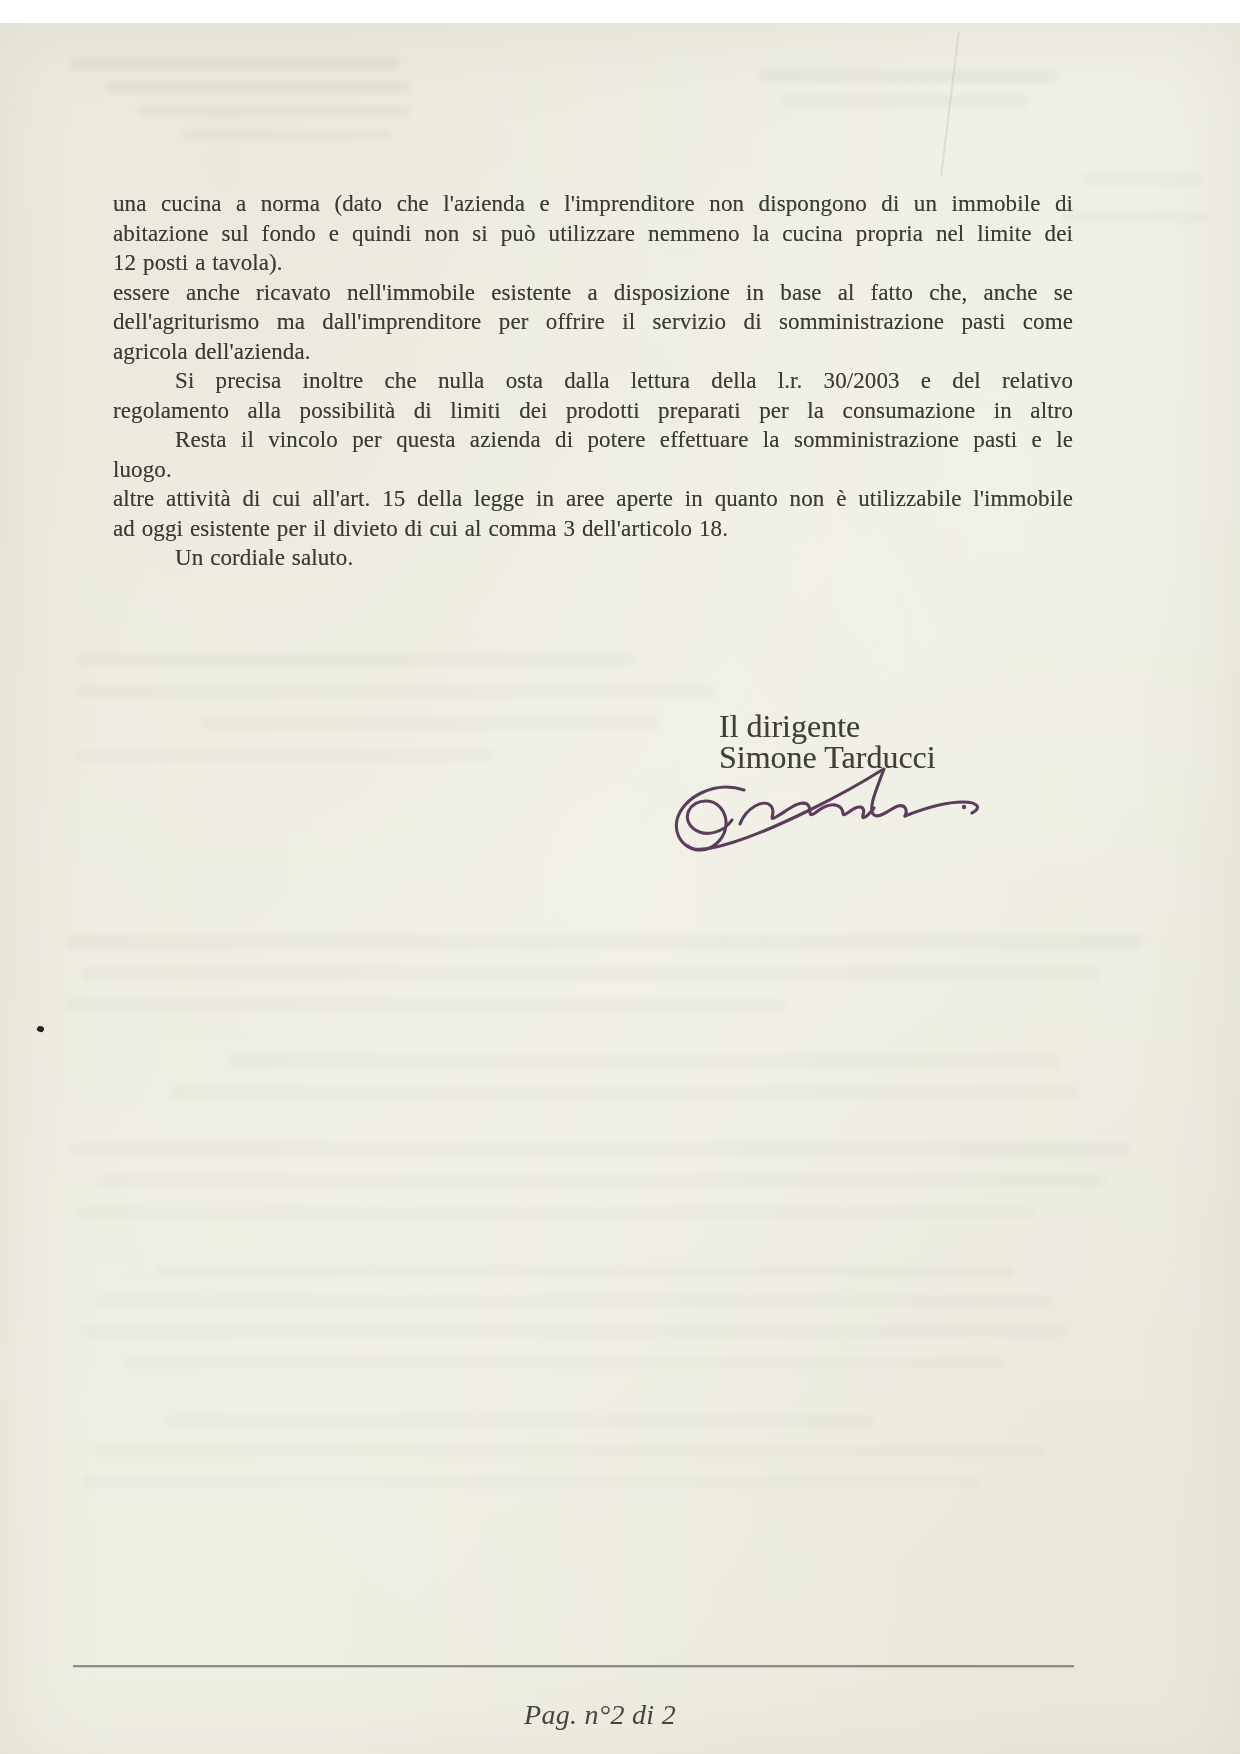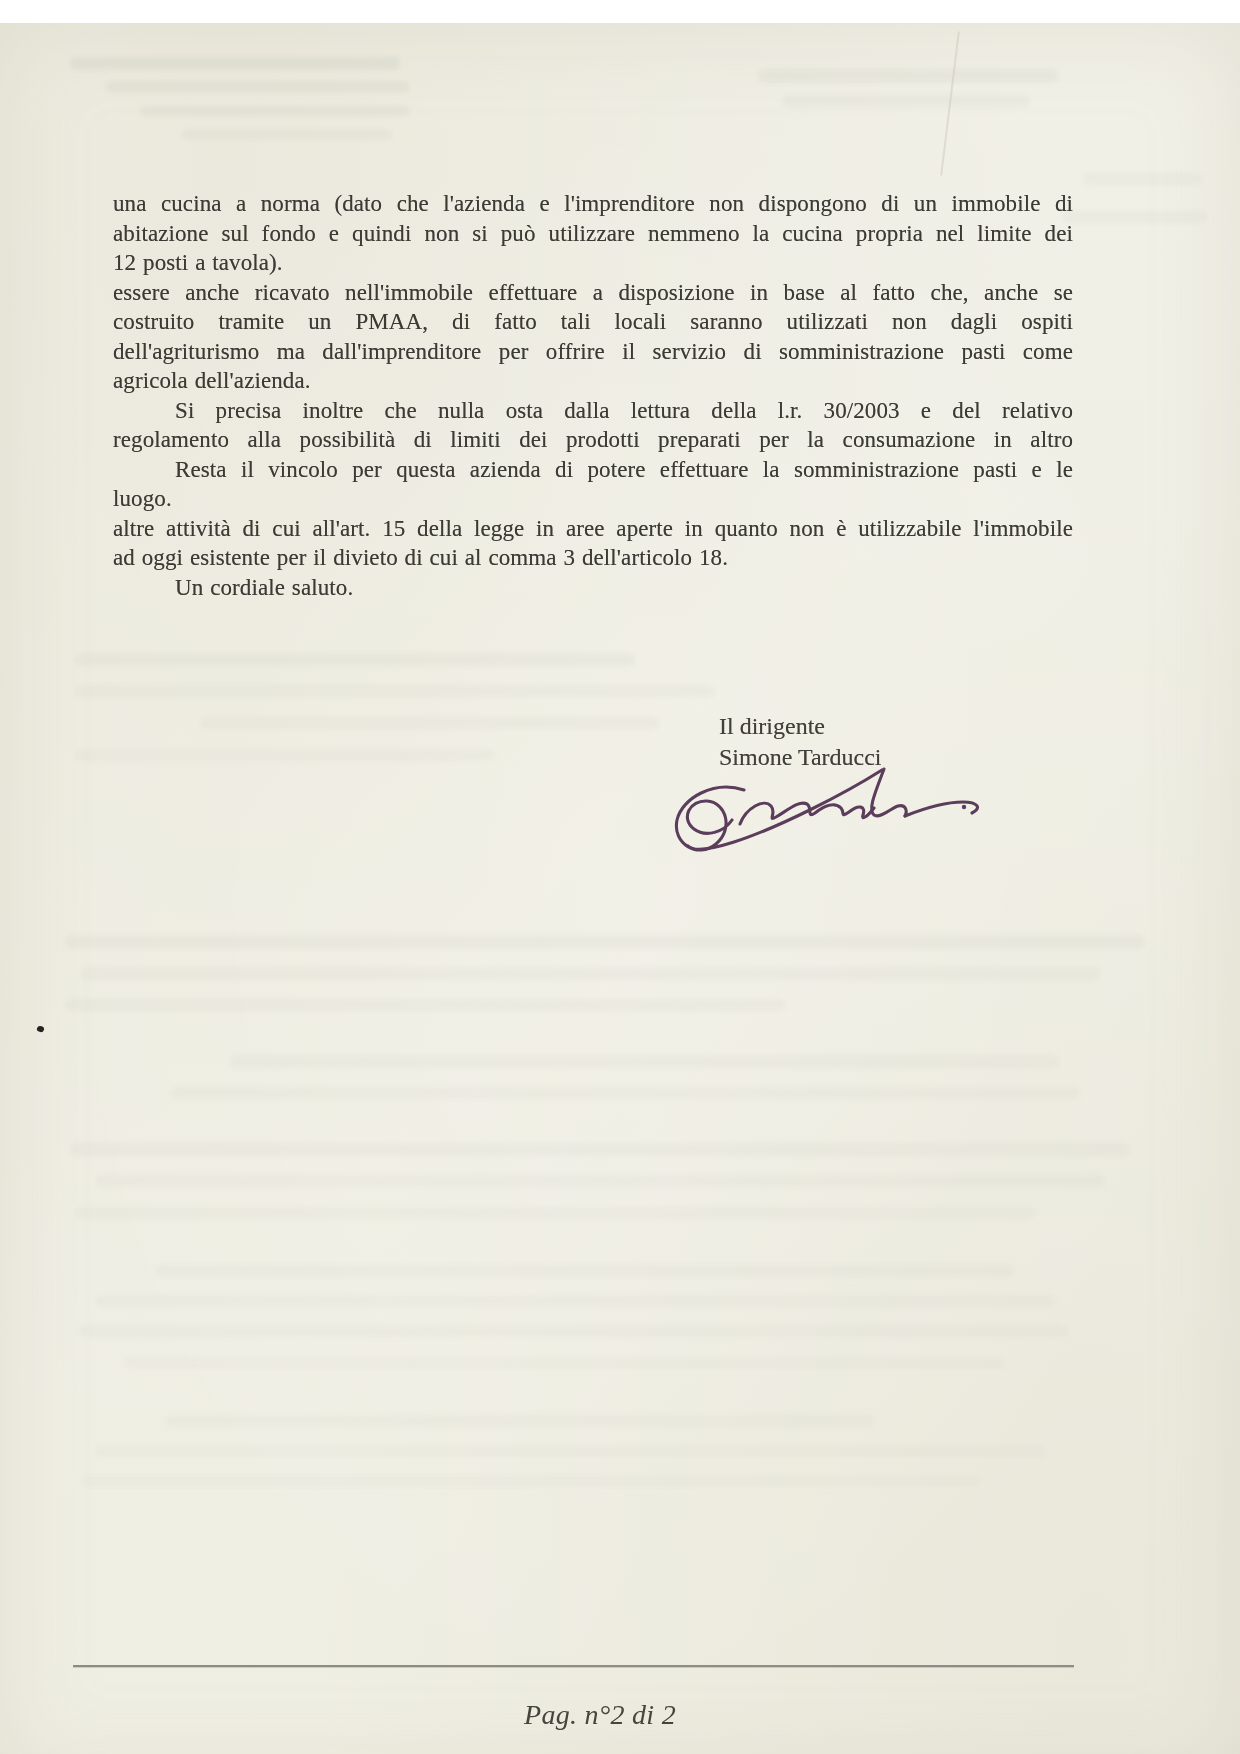--- a/index.html
+++ b/index.html
@@ -23,21 +23,21 @@
     letter-spacing:.1px; word-spacing:1px;
     text-shadow:0 0 .6px rgba(62,60,52,.55);
     filter:blur(.22px);
   }
   .line{white-space:normal;}
   .line.indent{padding-left:62px;}
   .line.justify{text-align:justify; text-align-last:justify;}
   
   .sig-block{
     position:absolute; left:719px; top:688px;
-    font-size:24px; line-height:31px; color:#403f39;
+    font-size:32px; line-height:31px; color:#403f39;
     text-shadow:0 0 .6px rgba(62,60,52,.5);
     filter:blur(.22px);
   }
   .signature-svg{position:absolute; left:648px; top:733px;}
   
   .footer-rule{
     position:absolute; left:73px; top:1642px; width:1001px; height:2px;
     background:#8d8d86; box-shadow:0 1px 0 rgba(141,141,134,.35);
   }
   .footer-label{
@@ -74,22 +74,21 @@
   <div class="ghost" style="left:758px; top:46px;  width:300px; height:14px; opacity:.08"></div>
   <div class="ghost" style="left:782px; top:72px;  width:248px; height:12px; opacity:.07"></div>
   <div class="ghost" style="left:1082px;top:150px; width:120px; height:12px; opacity:.06"></div>
   <div class="ghost" style="left:1062px;top:188px; width:145px; height:12px; opacity:.06"></div>
   <div class="crease"></div>
 
   <div class="letter-body">
       <div class="line justify">una cucina a norma (dato che l'azienda e l'imprenditore non dispongono di un immobile di</div>
       <div class="line justify">abitazione sul fondo e quindi non si può utilizzare nemmeno la cucina propria  nel limite dei</div>
       <div class="line">12 posti a tavola).</div>
-      <div class="line justify">essere anche  ricavato nell'immobile effettuare a disposizione in base al fatto che, anche se</div>
-      <div class="line justify">costruito tramite un PMAA, di fatto tali locali  saranno utilizzati non dagli ospiti</div>
+      <div class="line justify">essere anche  ricavato nell'immobile esistente a disposizione in base al fatto che, anche se</div>
       <div class="line justify">dell'agriturismo ma dall'imprenditore per offrire il servizio di somministrazione pasti  come</div>
       <div class="line">agricola dell'azienda.</div>
       <div class="line indent justify">Si precisa inoltre che nulla osta dalla lettura della l.r. 30/2003 e del relativo</div>
       <div class="line justify">regolamento alla possibilità di limiti dei prodotti preparati per la consumazione in altro</div>
       <div class="line indent justify">Resta il vincolo per questa azienda di potere effettuare la somministrazione pasti e le</div>
       <div class="line">luogo.</div>
       <div class="line justify">altre attività di cui all'art. 15 della legge in aree aperte in quanto  non è utilizzabile l'immobile</div>
       <div class="line">ad oggi esistente per il divieto di cui al comma 3 dell'articolo 18.</div>
       <div class="line indent">Un cordiale saluto.</div>
     </div>

